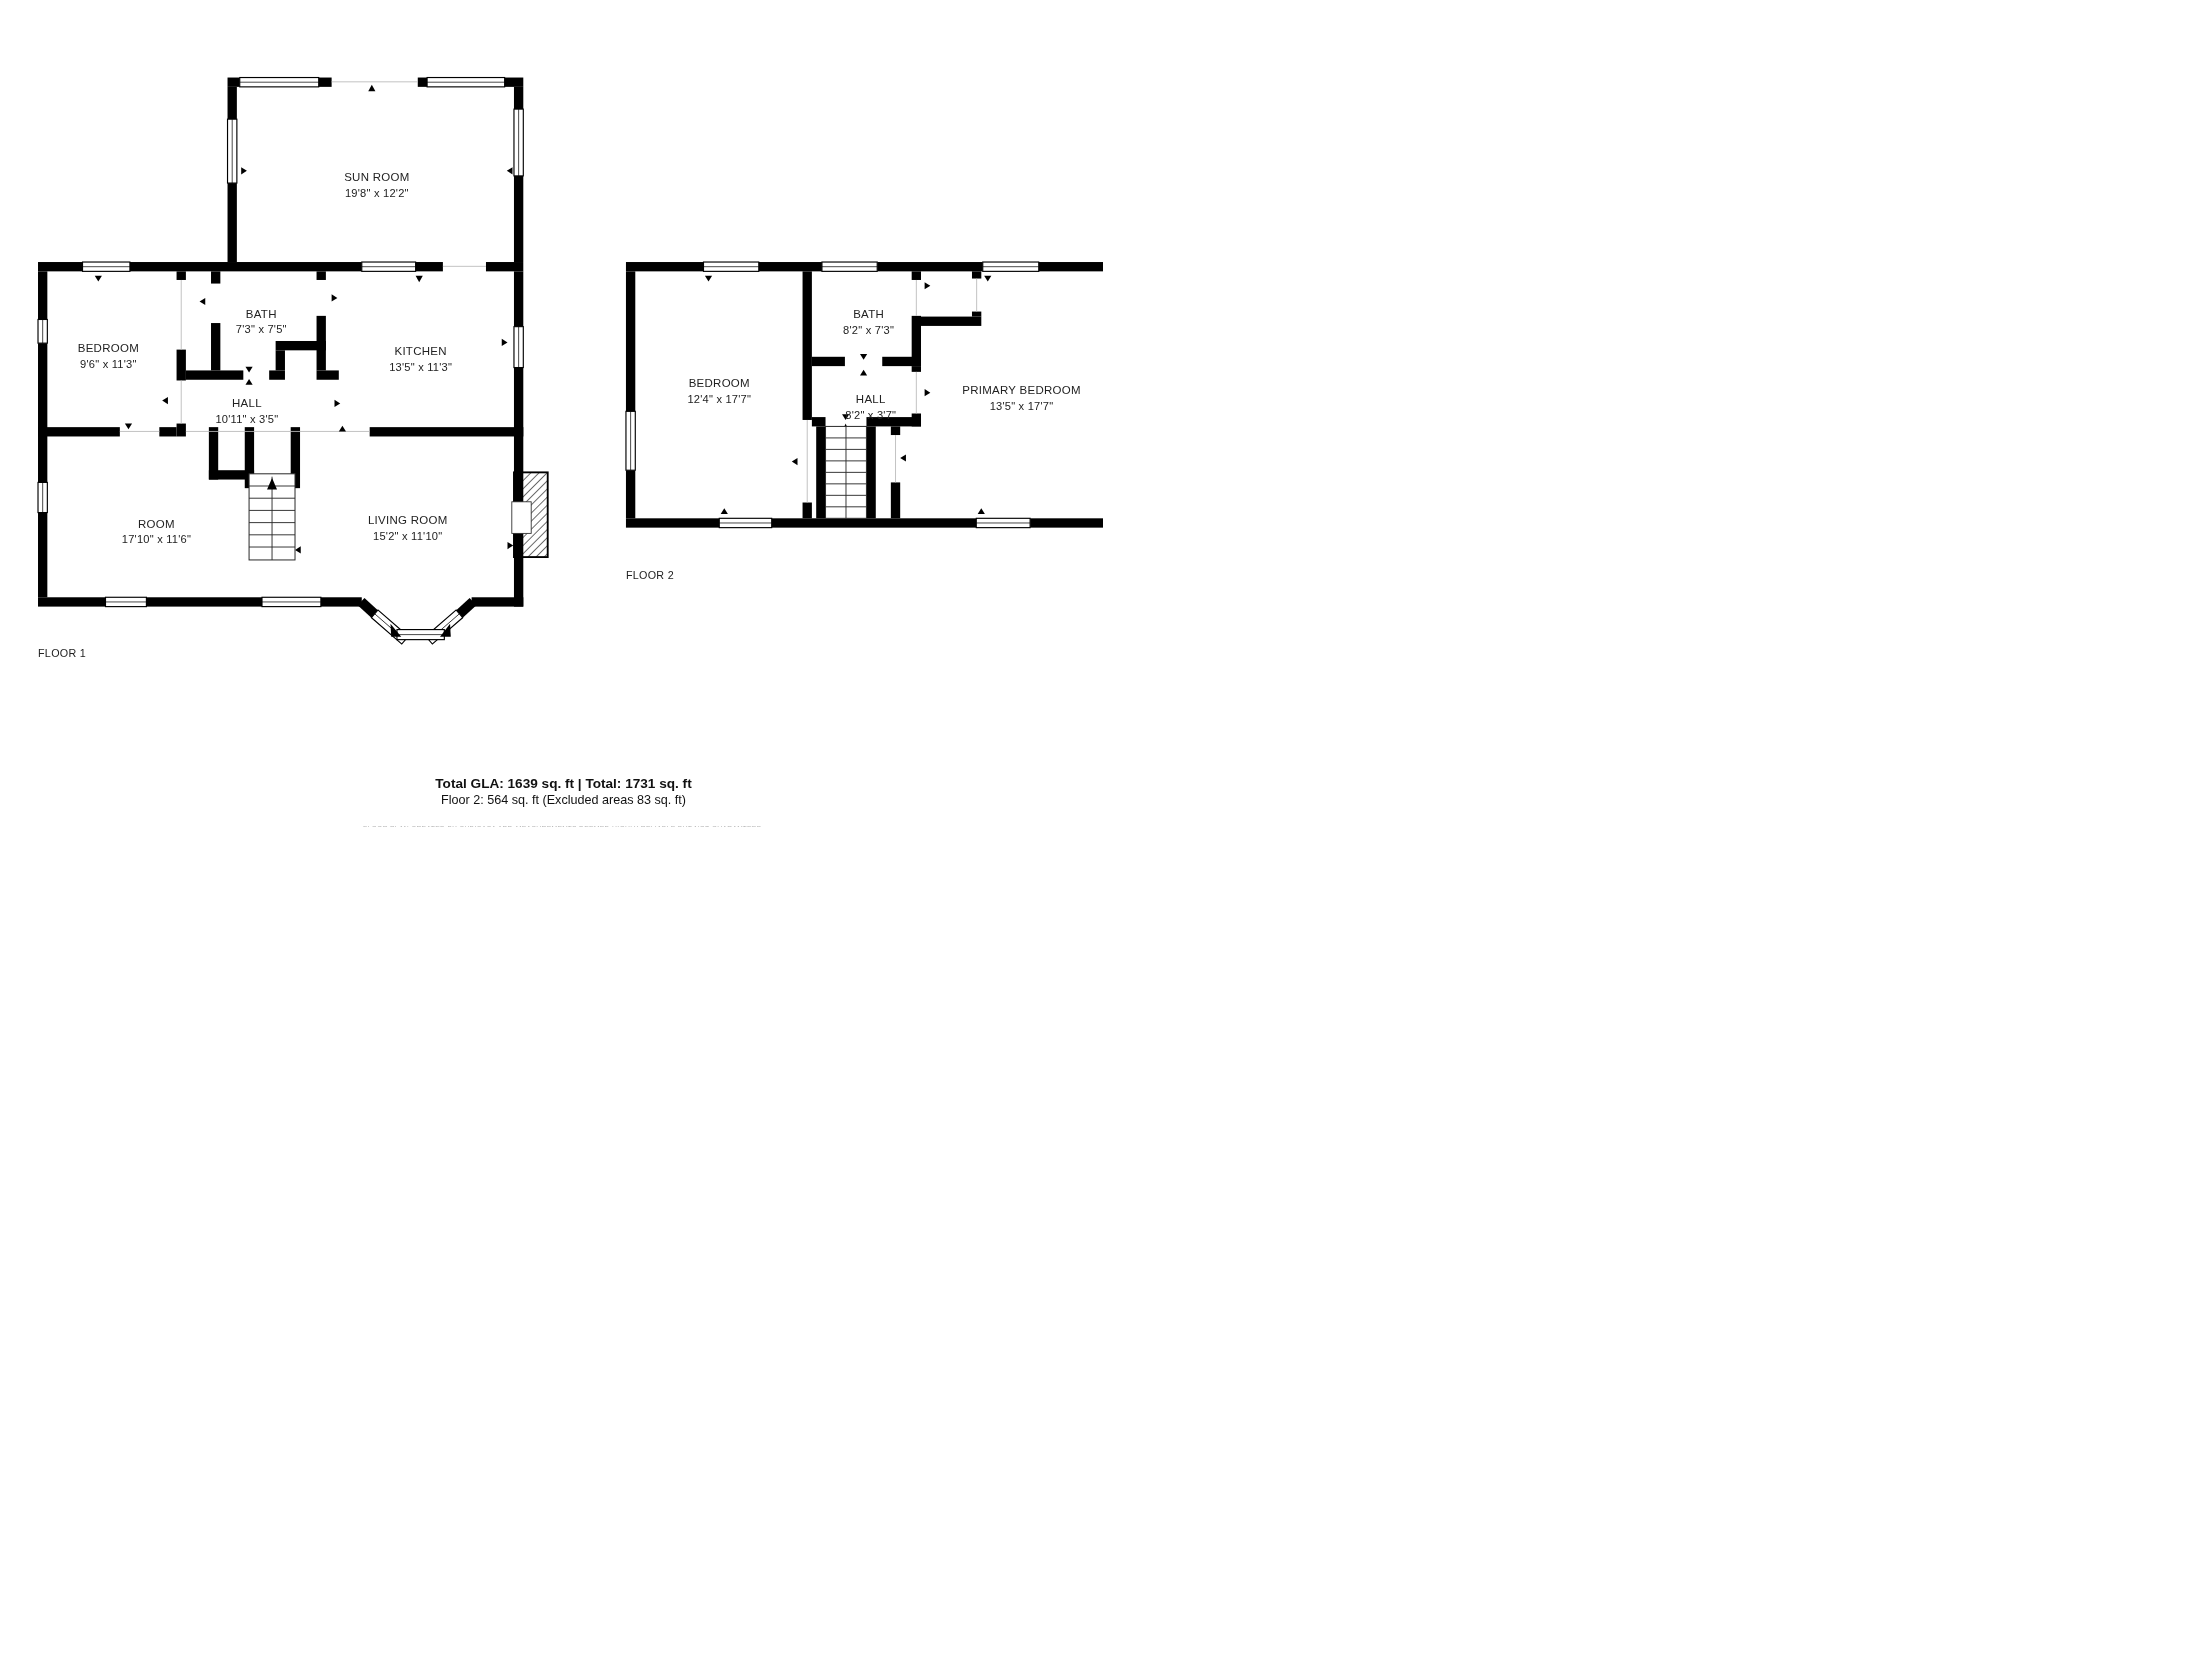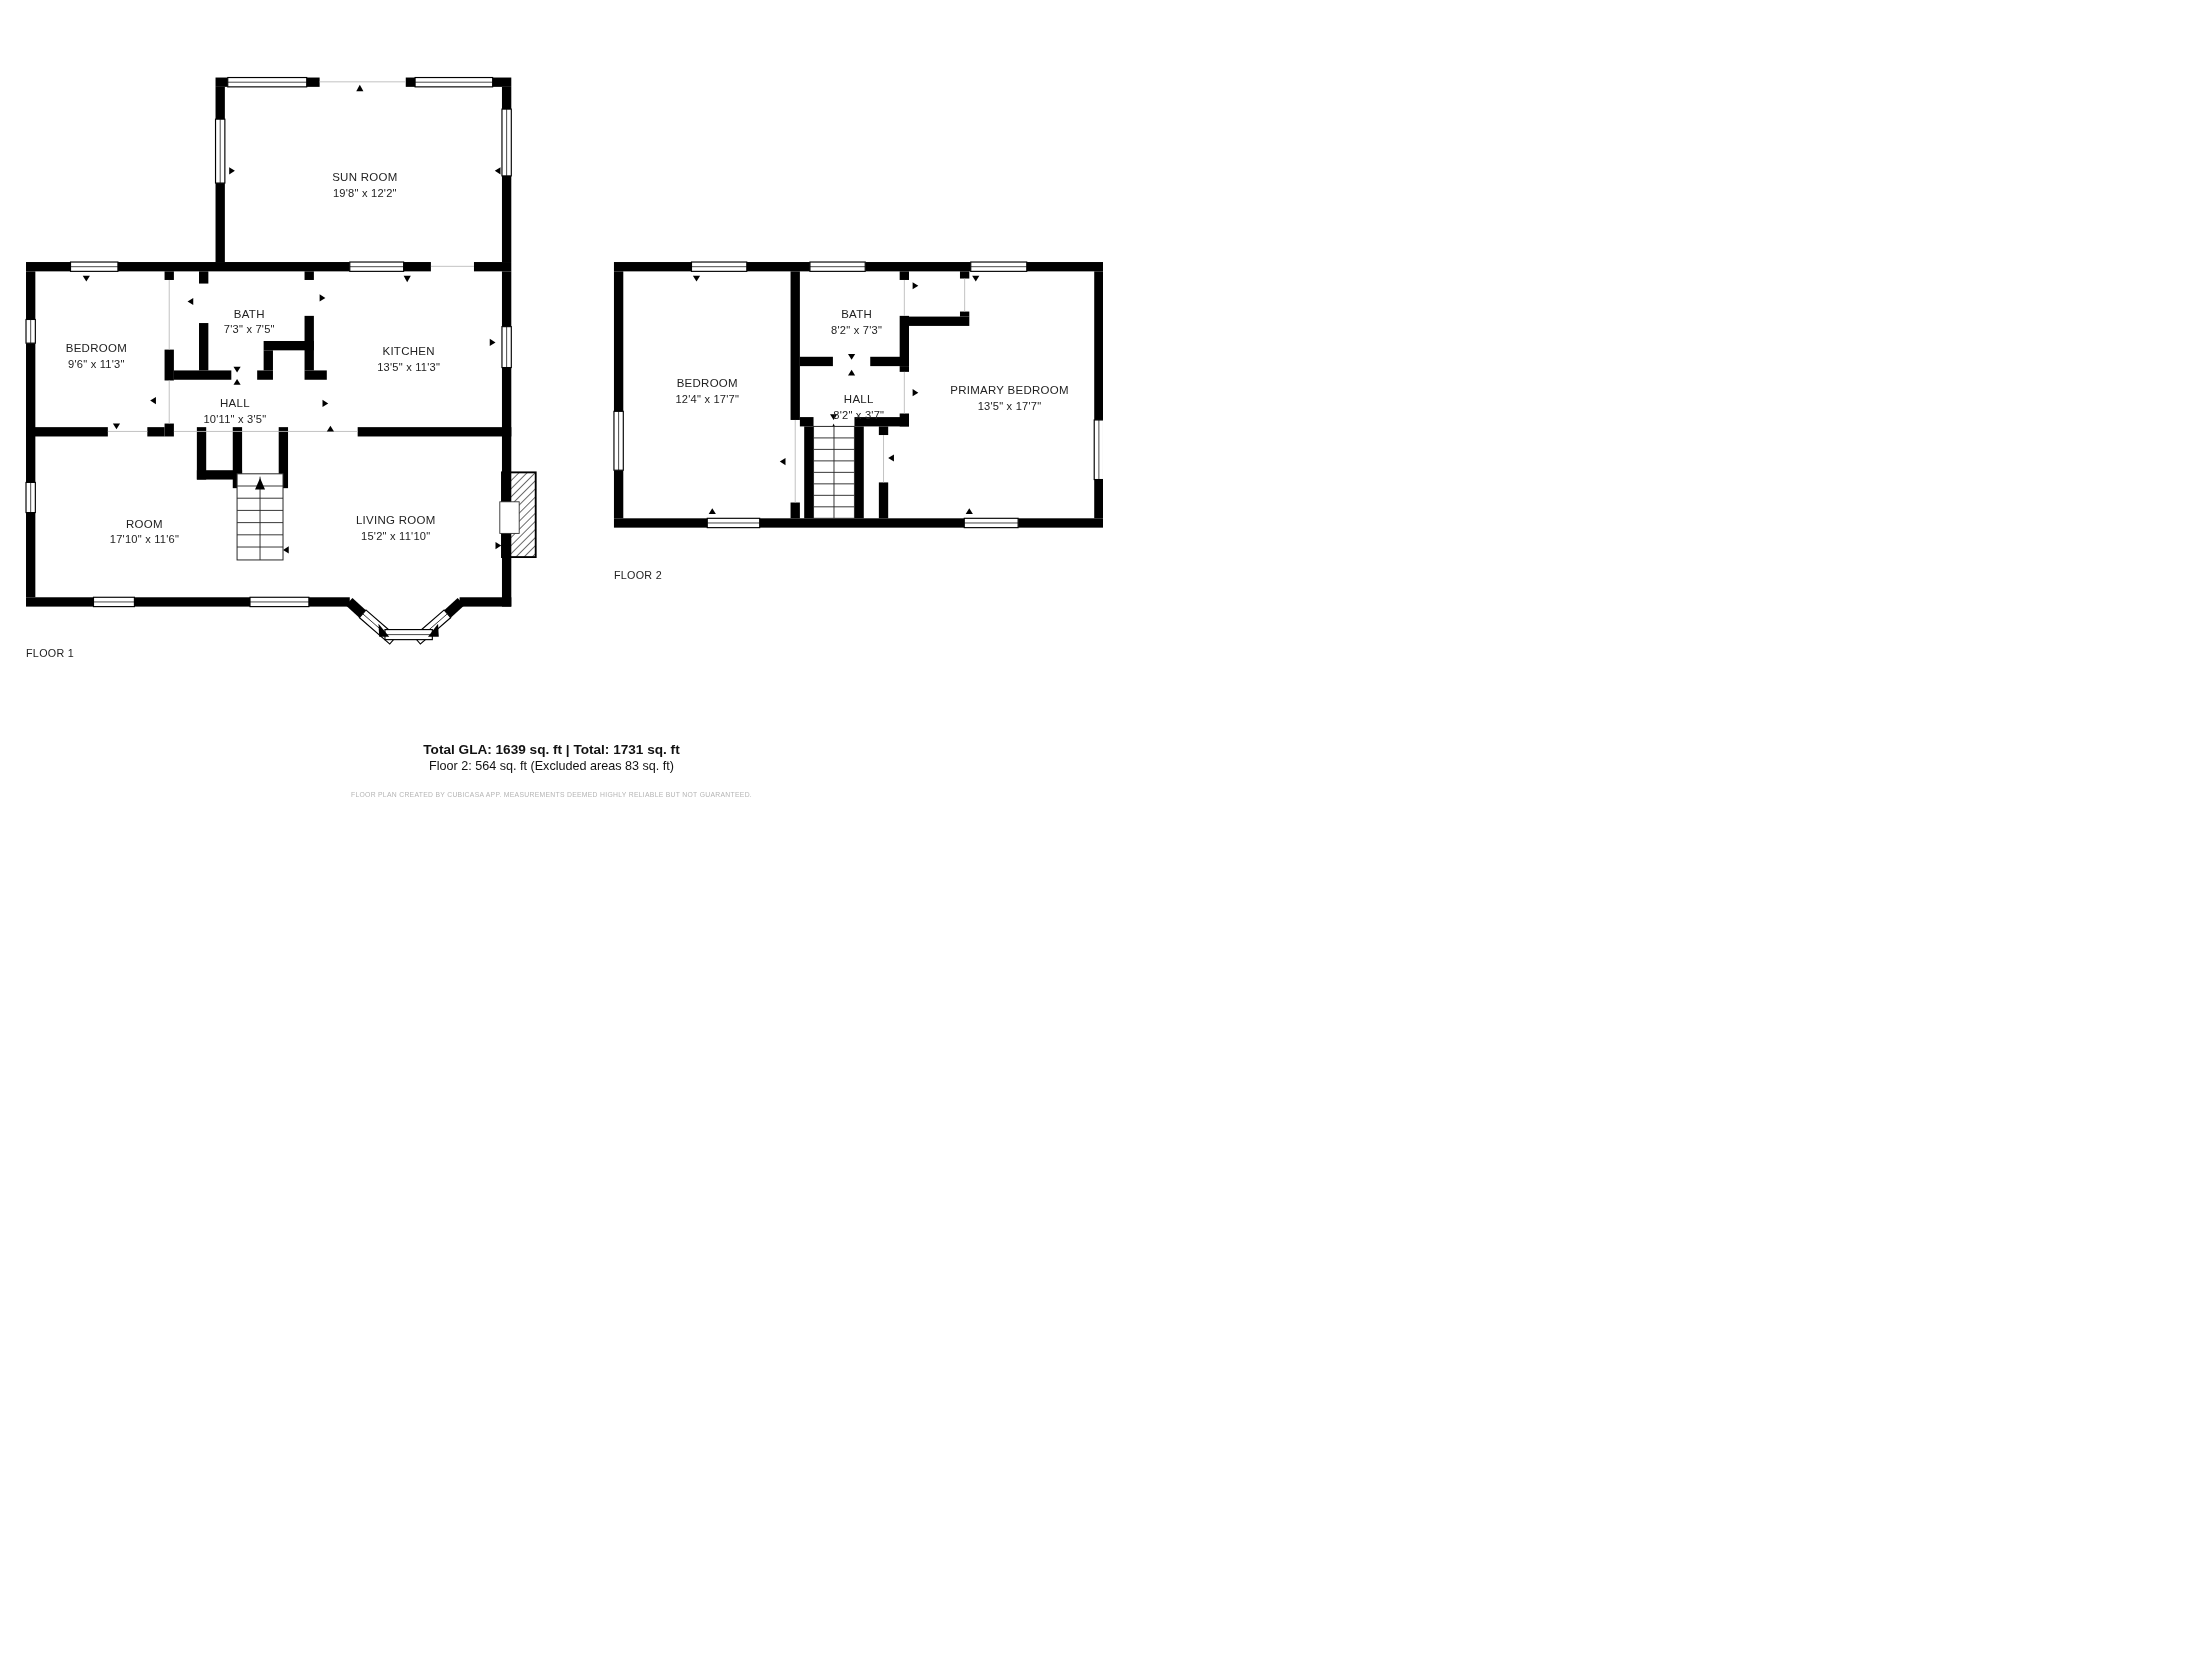--- a/index.html
+++ b/index.html
@@ -1,30 +1,30 @@
 <!DOCTYPE html>
 <html style="font-size:11.5px"><head>
 <meta charset="utf-8">
 <style>
   html,body{margin:0;padding:0;background:#ffffff;}
   body{width:1103px;height:827px;position:relative;font-family:"Liberation Sans",sans-serif;}
-  .page{position:relative;width:1103px;height:827px;background:#fff;overflow:hidden;}
+  .page{position:relative;width:1103px;height:827px;background:#fff;overflow:hidden;margin-left:12px;}
   svg{position:absolute;left:0;top:0;}
   .wall{fill:#000000;}
   .winrect{fill:#ffffff;stroke:#000000;stroke-width:1.6;}
   .winline{stroke:#000000;stroke-width:1;}
   .openline{stroke:#b9b9b9;stroke-width:1.2;}
   .arrow{fill:#000000;}
   .stairbox{fill:#ffffff;stroke:#2a2a2a;stroke-width:1.4;}
   .stairline{stroke:#2a2a2a;stroke-width:1.3;}
   .roomname{font-size:16px;fill:#222222;letter-spacing:.4px;}
   .roomdims{font-size:15.5px;fill:#222222;letter-spacing:.3px;}
   .floorcap{font-size:15px;fill:#222222;letter-spacing:.4px;}
   text{font-family:"Liberation Sans",sans-serif;}
-  .footer{position:absolute;left:0;top:742px;width:100%;text-align:center;color:#111;}
+  .footer{position:absolute;left:0;top:776px;width:100%;text-align:center;color:#111;}
   .footer .l1{font-size:13.6px;font-weight:700;line-height:16px;}
   .footer .l2,.footer .l3{font-size:12.6px;font-weight:400;line-height:16px;}
   .footer .credit{margin-top:17px;font-size:6.8px;color:#b4b4b4;letter-spacing:0.3px;font-weight:400;}
 </style>
 </head>
 <body>
 
 <div class="page">
 <svg width="1103" height="827" viewBox="0 0 1536 1152">
   <defs>

